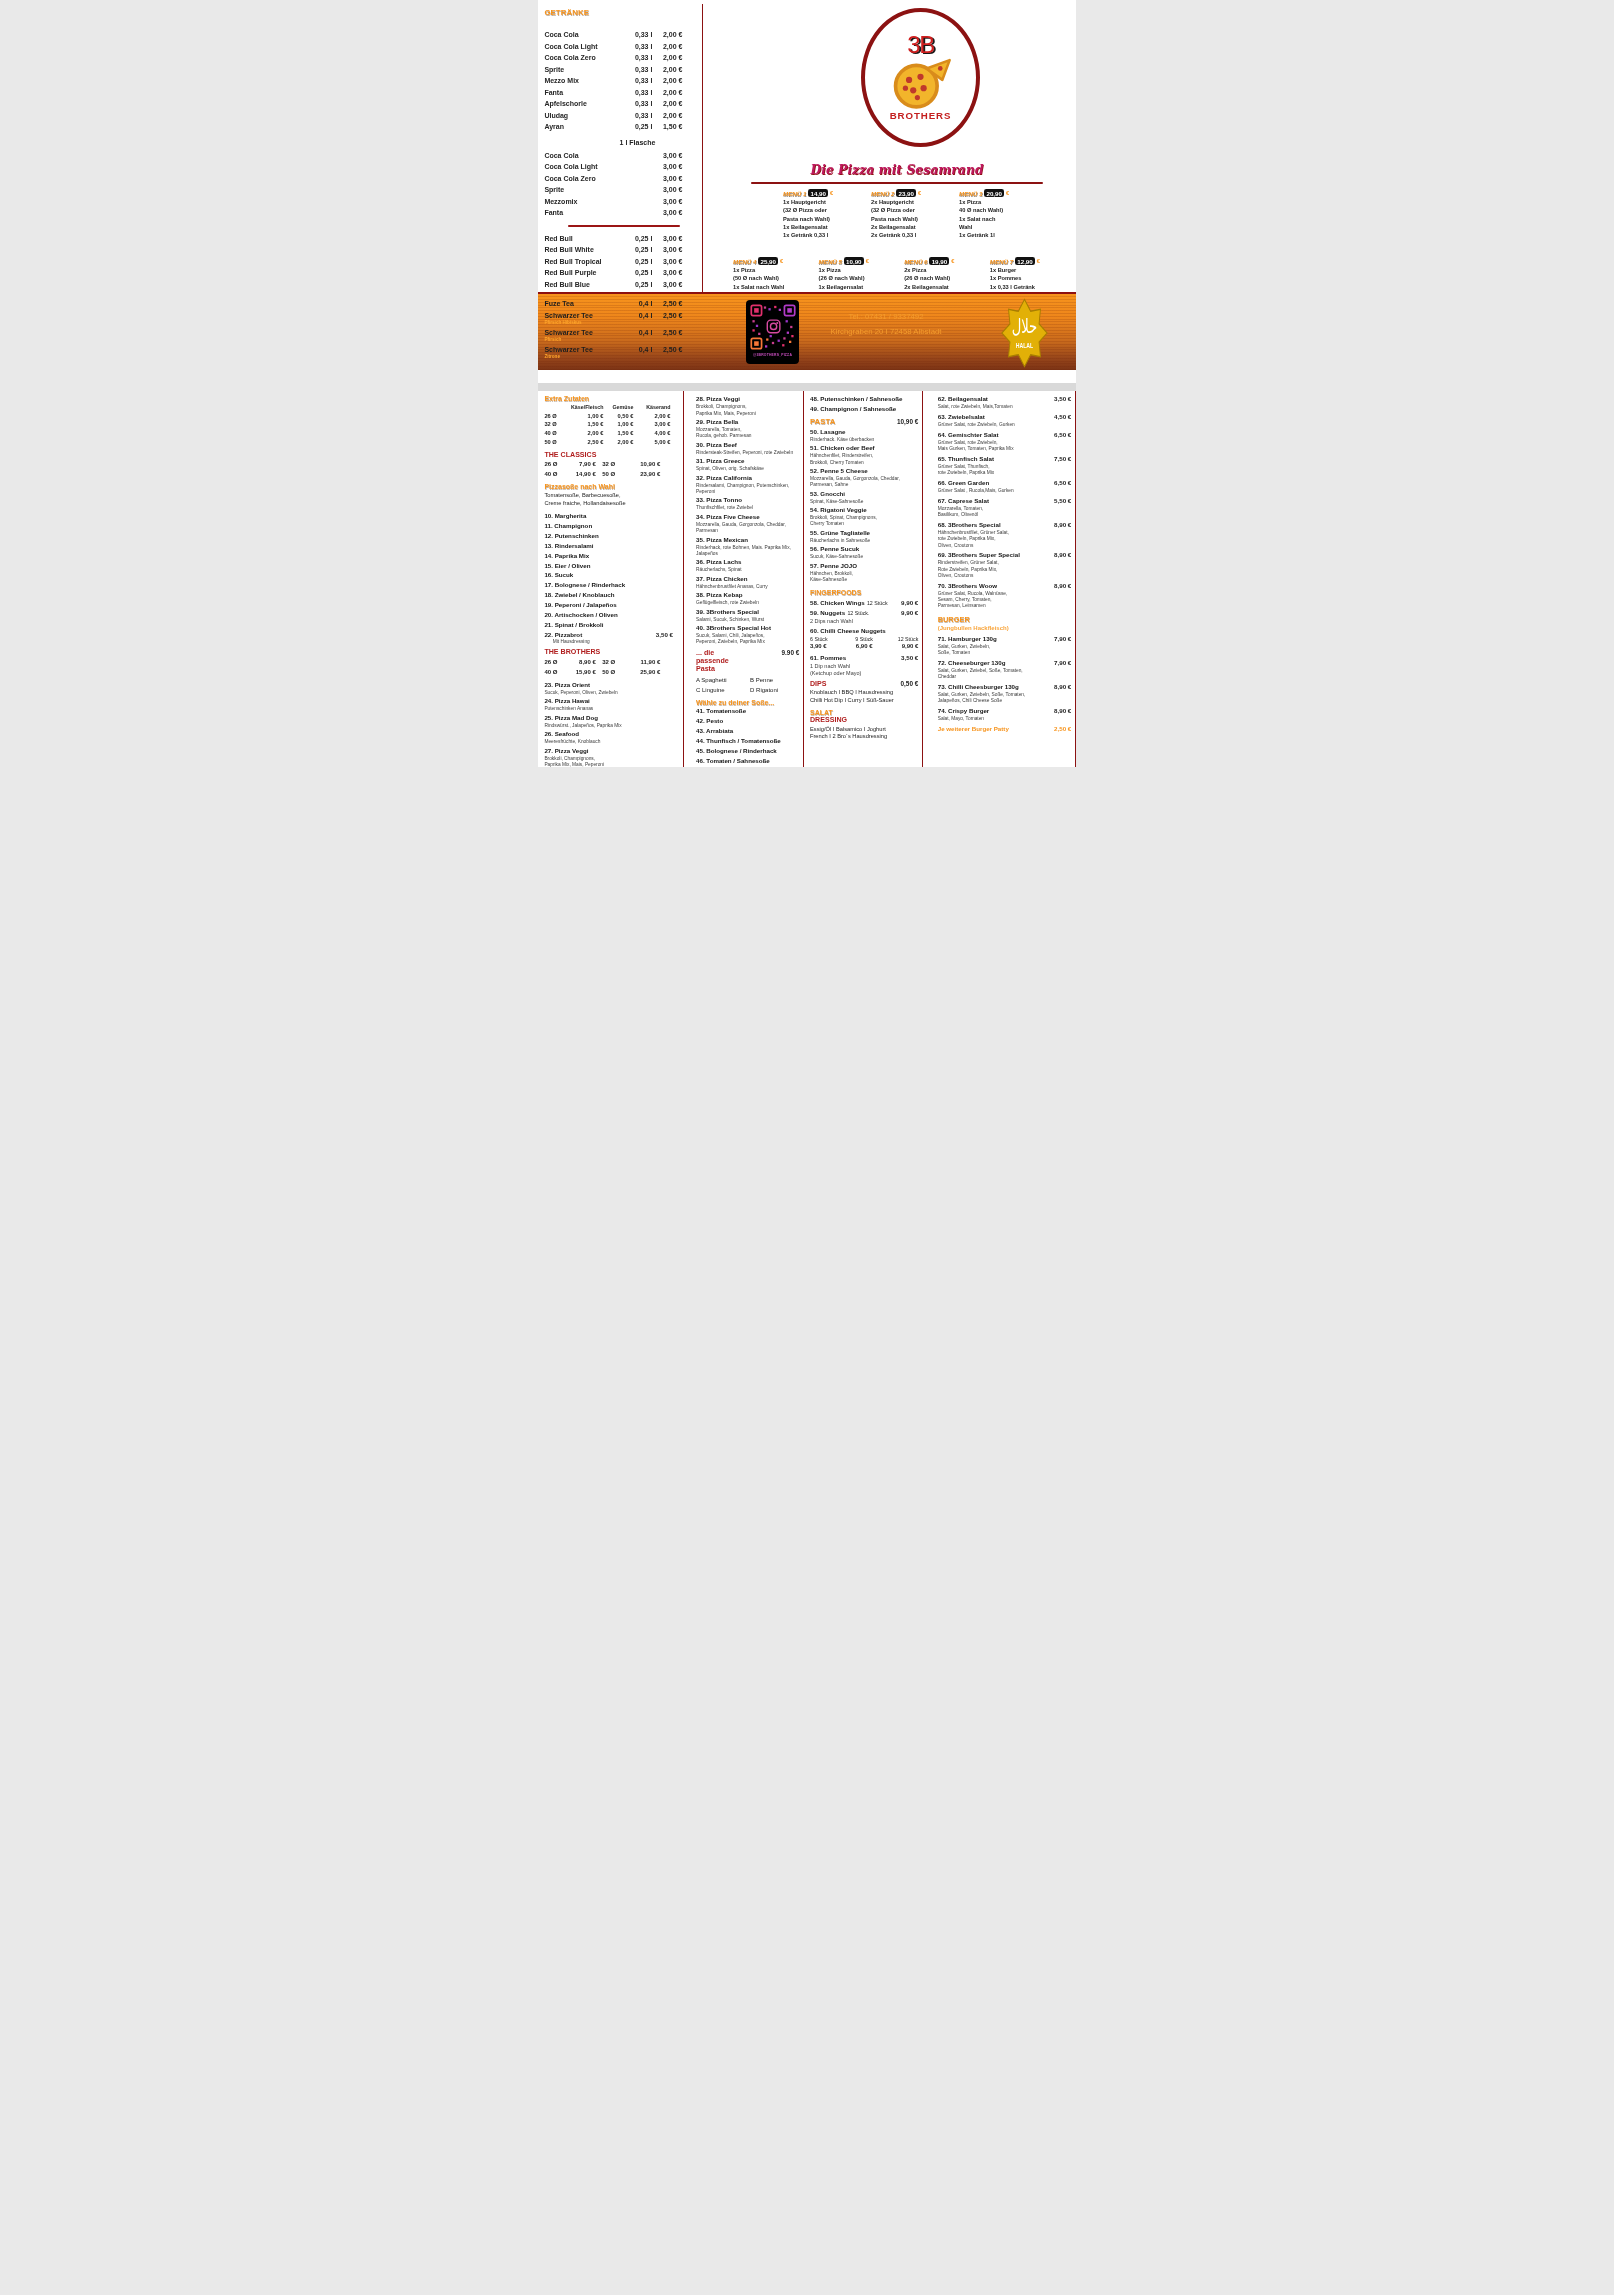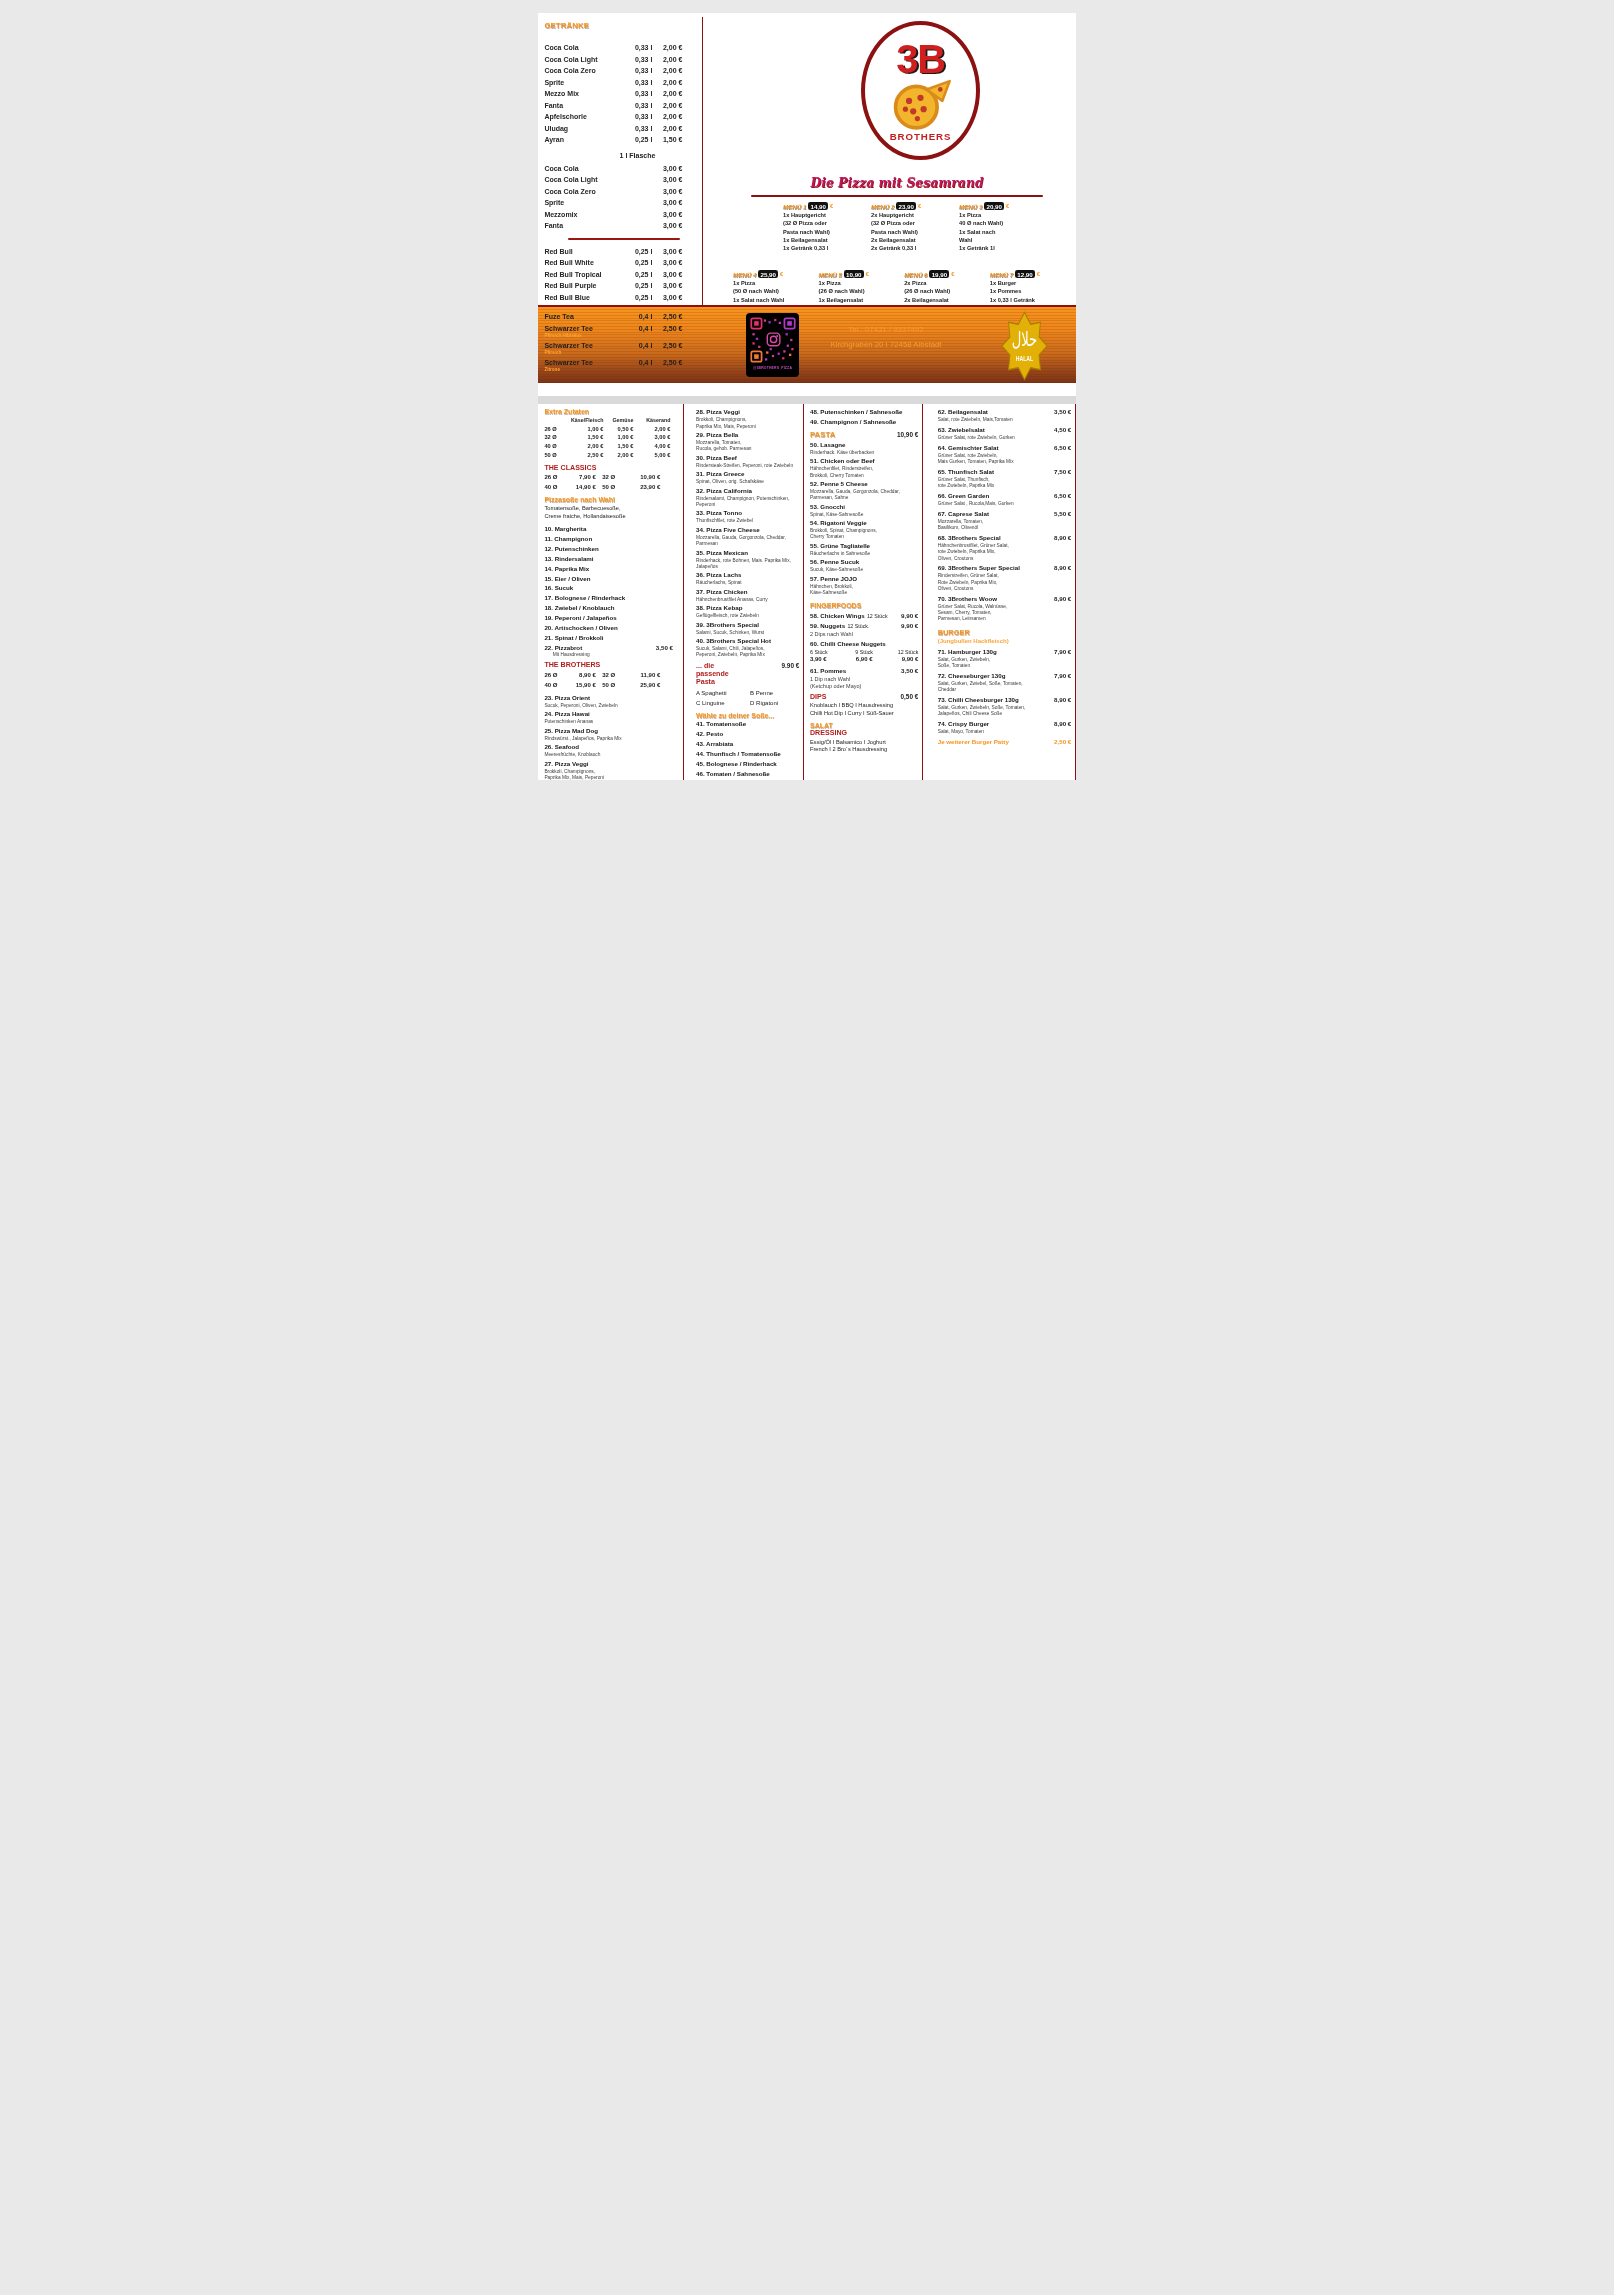--- a/index.html
+++ b/index.html
@@ -1,36 +1,36 @@
 <!DOCTYPE html>
 <html style="font-size:7.4px"><head>
 <meta charset="utf-8">
 <style>
   * { margin:0; padding:0; box-sizing:border-box; }
   html,body { background:#e9e9e9; }
   body { font-family:"Liberation Sans", sans-serif; color:#222; }
-  .sheet { width:538px; margin:13px auto; background:#fff; }
+  .sheet { width:538px; margin:0 auto; background:#fff; }
 
   
   .page1 { position:relative; height:383px; background:#fff; overflow:hidden; }
   .p1-left { position:absolute; left:6.4px; top:4.6px; width:138px; }
   .h-drinks { color:#F7941D; font-weight:800; font-size:7.8px; letter-spacing:0.1px;
               text-shadow:0.5px 0.5px 0 rgba(80,40,0,.4); margin:3.7px 0 12px; }
   .drow { display:flex; align-items:baseline; font-weight:700; font-size:7px; color:#262626; line-height:11.5px; }
   .drow .dname { flex:1; }
   .drow .dsize { width:24px; text-align:right; white-space:nowrap; }
   .drow .dprice { width:30px; text-align:right; white-space:nowrap; }
   .flasche { margin:6.4px 0 3.7px; text-align:right; padding-right:27px; font-weight:700; font-size:7px; }
   .hline { height:1.8px; background:#9B1515; border-radius:0.9px; margin:6px 0 6px 24px; width:112px; }
   .vline { position:absolute; left:164px; top:3.7px; width:1.4px; height:300px; background:#8C1212; }
 
   .p1-right { position:absolute; left:175px; top:0; width:363px; height:305px; }
   .logo { margin:8.3px 0 0 148px; width:119px; height:139px; border:4.1px solid #8C1212; border-radius:50%;
           display:flex; flex-direction:column; align-items:center; justify-content:center; background:#fff; }
-  .logo-3b { font-size:40px; font-weight:700; letter-spacing:-1.4px; color:#D01F1F;
+  .logo-3b { font-size:24px; font-weight:400; letter-spacing:-1.4px; color:#D01F1F;
              text-shadow:1.8px 1.4px 0 #1a1a1a; line-height:.95; }
   .logo-name { font-size:9.7px; font-weight:900; color:#C41E1E; letter-spacing:0.9px; margin-top:0.9px; }
   .tagline { position:absolute; top:162px; left:39px; width:290px; text-align:center;
              font-family:"DejaVu Serif", serif; font-style:italic; font-weight:700; font-size:12.4px;
              color:#be185d; text-shadow:0.7px 0.9px 0 #8C1212; }
   .tagline-rule { position:absolute; top:182px; left:38px; width:292px; height:2.3px; background:#8C1212; border-radius:0.9px; }
 
   .menus-row { position:absolute; display:flex; }
   .row1 { top:189px; left:70px; gap:14px; }
   .row2 { top:257px; left:20px; gap:16.6px; }

